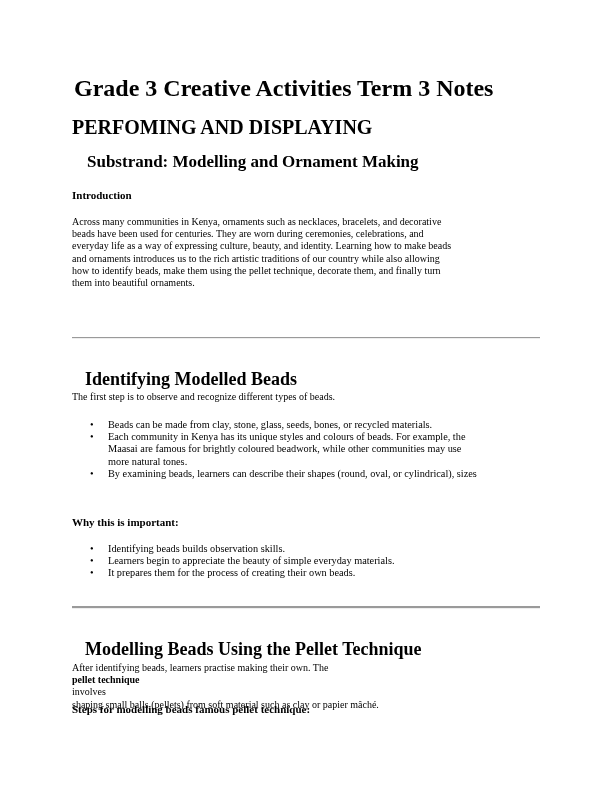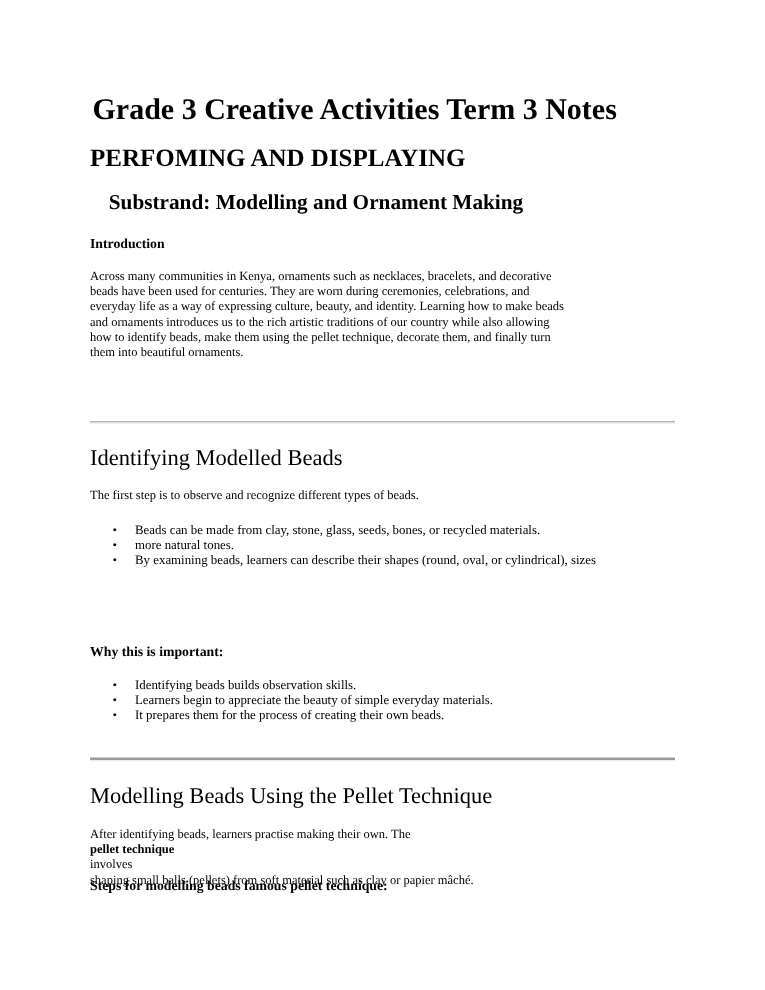--- a/index.html
+++ b/index.html
@@ -55,23 +55,23 @@
     position: absolute;
     margin: 0;
     font-size: 11px;
     font-weight: bold;
     line-height: 14px;
     white-space: nowrap;
   }
   .sec-title {
     position: absolute;
     left: 0;
-    margin: 0;
+    margin: 13px;
     font-size: 18px;
-    font-weight: normal;
+    font-weight: bold;
     line-height: 24px;
     white-space: nowrap;
   }
   .para {
     position: absolute;
     left: 0;
     width: 468px;
     margin: 0;
     font-size: 10px;
     line-height: 12.2px;
@@ -142,20 +142,22 @@
 
   <div class="para" style="top:391px;">The first step is to observe and recognize different types of beads.</div>
 
   <ul style="top:419px;">
     <li>
       <span class="bullet">•</span>
       <span class="line">Beads can be made from clay, stone, glass, seeds, bones, or recycled materials.</span>
     </li>
     <li>
       <span class="bullet">•</span>
+      <span class="line">Each community in Kenya has its unique styles and colours of beads. For example, the</span>
+      <span class="line">Maasai are famous for brightly coloured beadwork, while other communities may use</span>
       <span class="line">more natural tones.</span>
     </li>
     <li>
       <span class="bullet">•</span>
       <span class="line">By examining beads, learners can describe their shapes (round, oval, or cylindrical), sizes</span>
     </li>
   </ul>
 
   <div class="h4" style="top:515px;">Why this is important:</div>
 

